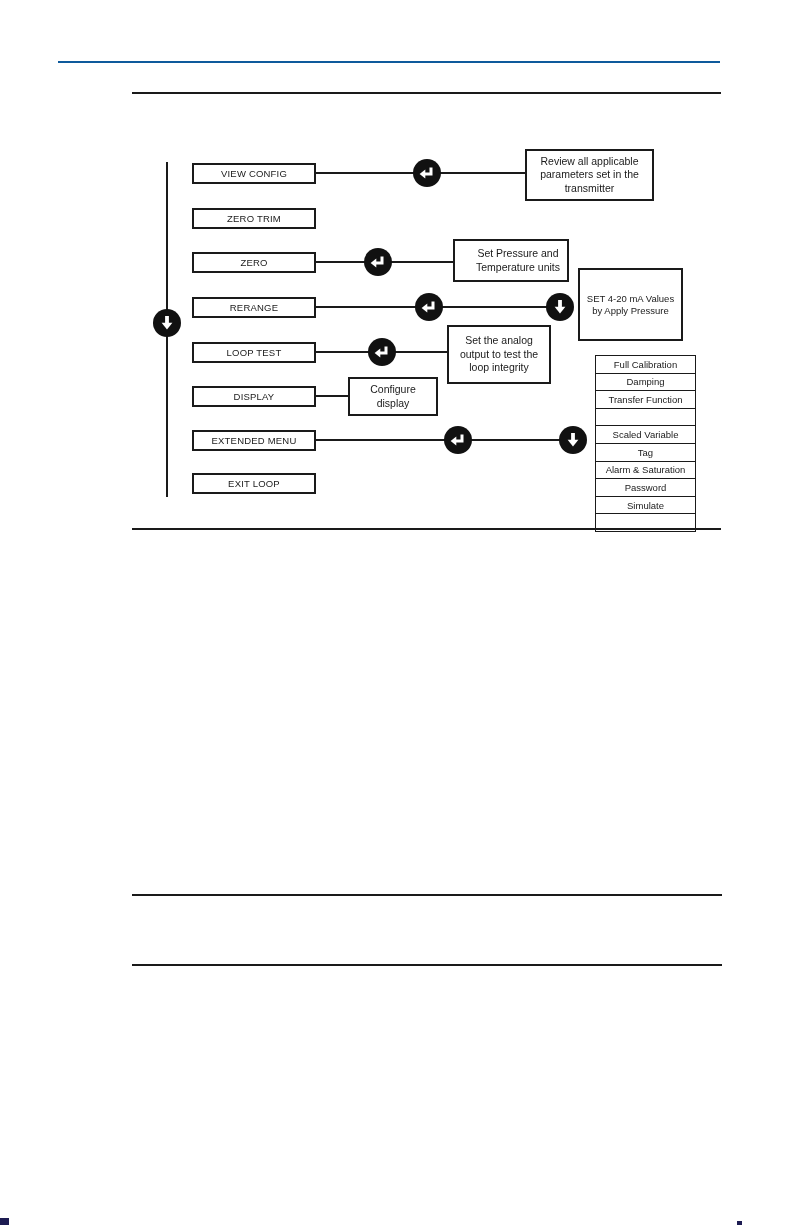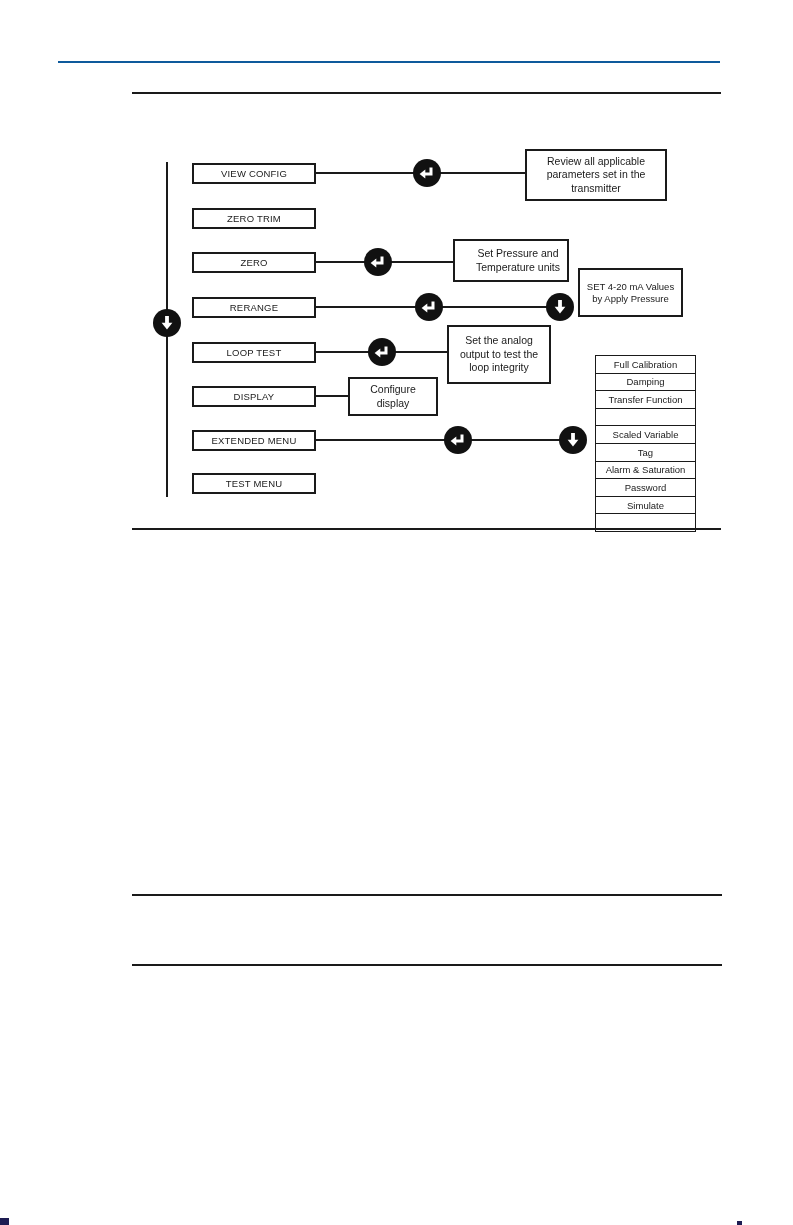--- a/index.html
+++ b/index.html
@@ -19,21 +19,21 @@
     border:2px solid #1a1a1a;background:#fff;
     display:flex;align-items:center;justify-content:center;text-align:center;
     font-size:10.5px;line-height:13.5px;padding:0 2px;
   }
   .connector{background:#1a1a1a;height:2px;}
   .vrail{background:#1a1a1a;width:2px;}
   .circle-icon{width:28px;height:28px;}
   .set-stack{border:2px solid #1a1a1a;background:#fff;}
   .set-cell{
     height:37px;display:flex;align-items:center;justify-content:center;text-align:center;
-    font-size:9.5px;line-height:12px;padding:4px 2px;
+    font-size:9.5px;line-height:12px;padding:16px 2px;
   }
   .set-cell + .set-cell{border-top:2px solid #1a1a1a;}
   .ext-list{border:1.5px solid #1a1a1a;background:#fff;}
   .ext-row{
     height:16.6px;display:flex;align-items:center;justify-content:center;
     font-size:9.5px;white-space:nowrap;
   }
   .ext-row + .ext-row{border-top:1.5px solid #1a1a1a;}
   .corner-mark{background:#1d1c52;}
 </style>
@@ -67,21 +67,21 @@
 <div class="abs menu-box" style="top:342px;">
     <span>LOOP TEST</span>
   </div>
 <div class="abs menu-box" style="top:386px;">
     <span>DISPLAY</span>
   </div>
 <div class="abs menu-box" style="top:430px;">
     <span>EXTENDED MENU</span>
   </div>
 <div class="abs menu-box" style="top:473px;">
-    <span>TEST MENU</span>
+    <span>EXIT LOOP</span>
   </div>
 
 <div class="abs connector" style="left:316px;top:172px;width:99px;"></div>
 <div class="abs connector" style="left:440px;top:172px;width:85px;"></div>
 
 <div class="abs connector" style="left:316px;top:261px;width:50px;"></div>
 <div class="abs connector" style="left:391px;top:261px;width:62px;"></div>
 
 <div class="abs connector" style="left:316px;top:306px;width:100px;"></div>
 <div class="abs connector" style="left:442px;top:306px;width:105px;"></div>
@@ -138,21 +138,21 @@
     </svg>
 </div>
 <div class="abs circle-icon" style="left:559px;top:426px;">
   <svg width="28" height="28" viewBox="0 0 28 28">
       <circle cx="14" cy="14" r="14" fill="#111"></circle>
       <rect x="12.1" y="7" width="3.8" height="8" fill="#fff"></rect>
       <polygon points="8.6,13.8 19.4,13.8 14,20.6" fill="#fff"></polygon>
     </svg>
 </div>
 
-<div class="abs desc-box" style="left:525px;top:149px;width:142px;height:52px;">
+<div class="abs desc-box" style="left:525px;top:149px;width:129px;height:52px;">
   <span>Review all applicable parameters set in the transmitter</span>
 </div>
 <div class="abs desc-box" style="left:453px;top:239px;width:116px;height:43px;padding-left:16px;">
   <span>Set Pressure and Temperature units</span>
 </div>
 <div class="abs set-stack" style="left:578px;top:268px;width:105px;">
   <div class="set-cell">
       <span>SET 4-20 mA Values by Apply Pressure</span>
     </div>
 </div>

